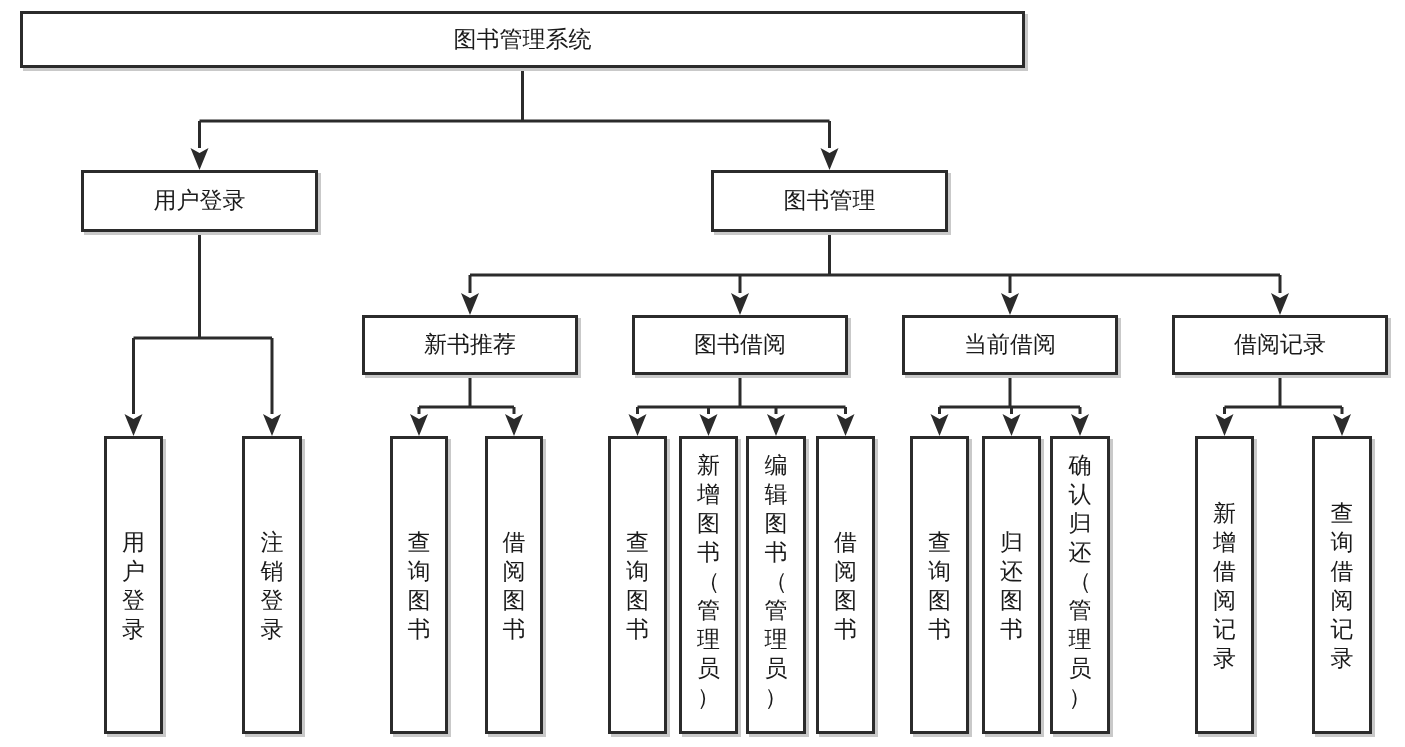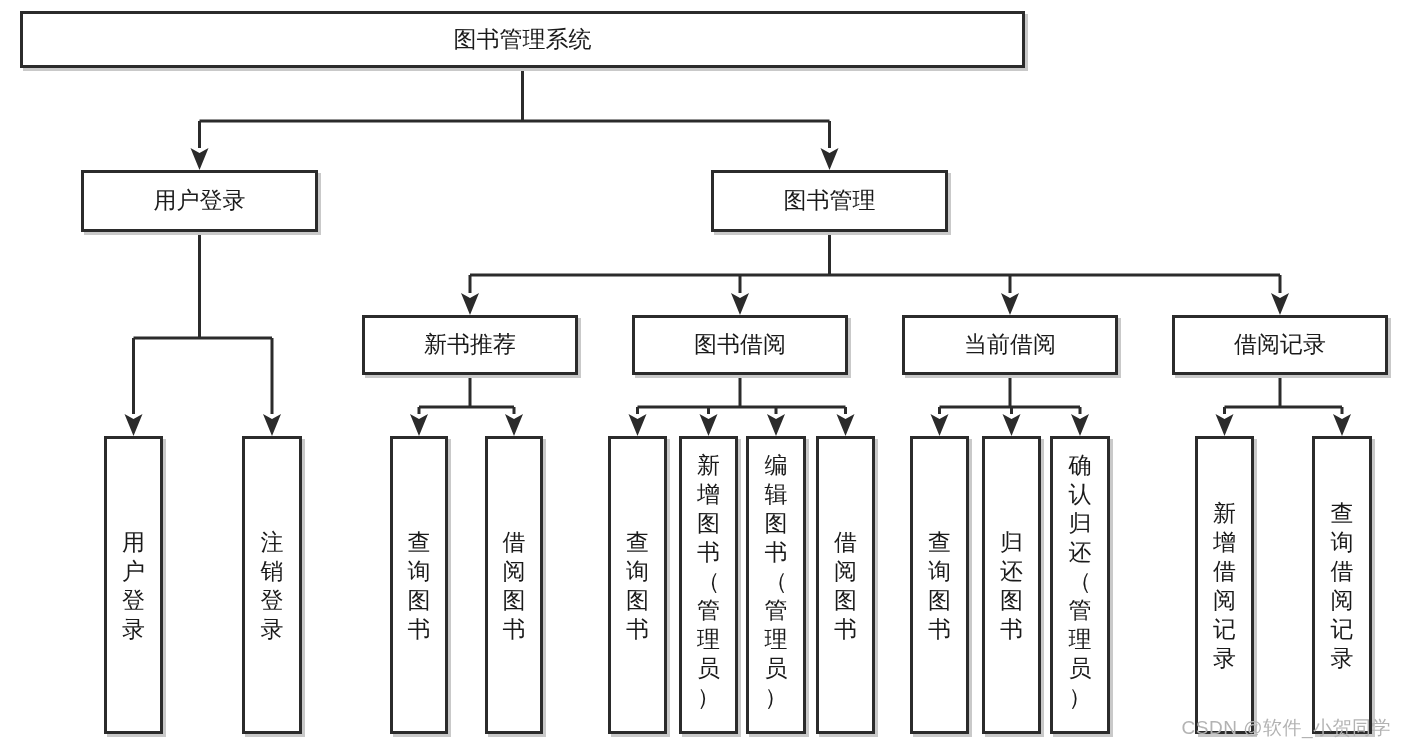--- a/index.html
+++ b/index.html
@@ -225,14 +225,13 @@
           <rect class="node-rect" x="1196.5" y="437.5" width="56" height="295"></rect>
           <text class="node-label-v" x="1224.5" y="521.2"><tspan x="1224.5" dy="0">新</tspan><tspan x="1224.5" dy="29">增</tspan><tspan x="1224.5" dy="29">借</tspan><tspan x="1224.5" dy="29">阅</tspan><tspan x="1224.5" dy="29">记</tspan><tspan x="1224.5" dy="29">录</tspan></text>
         </g>
         <g>
           <rect class="node-shadow" x="1315" y="439" width="60" height="298"></rect>
           <rect class="node-rect" x="1313.5" y="437.5" width="57" height="295"></rect>
           <text class="node-label-v" x="1342" y="521.2"><tspan x="1342" dy="0">查</tspan><tspan x="1342" dy="29">询</tspan><tspan x="1342" dy="29">借</tspan><tspan x="1342" dy="29">阅</tspan><tspan x="1342" dy="29">记</tspan><tspan x="1342" dy="29">录</tspan></text>
         </g>
       </g>
   </svg>
-  <div class="watermark">CSDN @软件_小贺同学</div>
 </div>
 
 </body></html>

